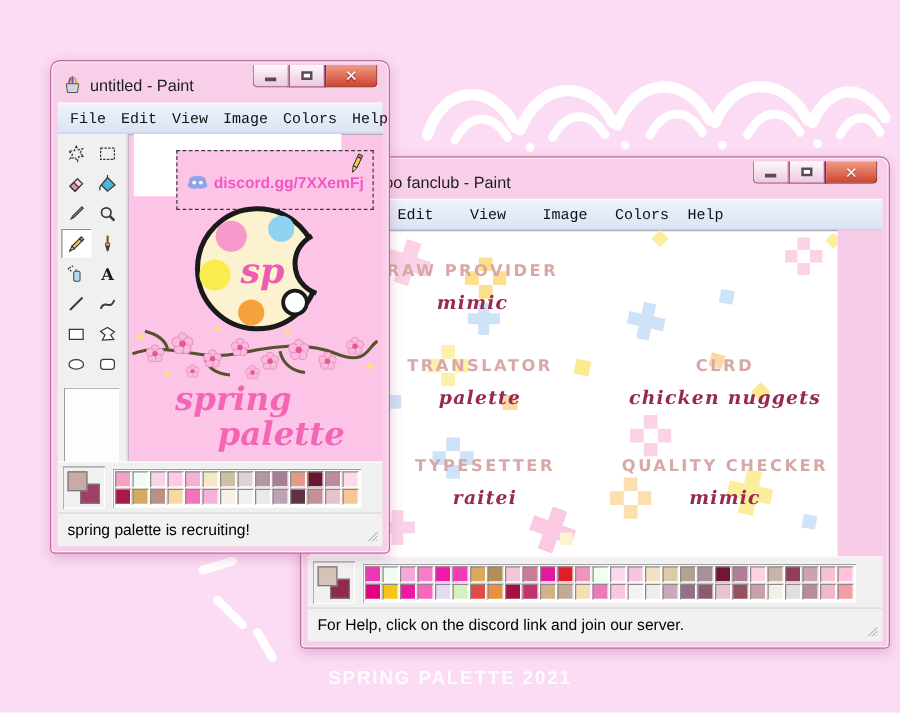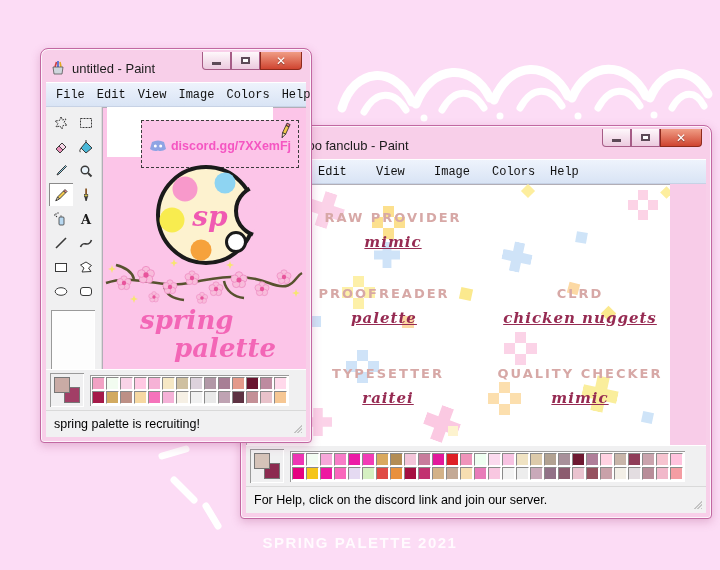--- a/index.html
+++ b/index.html
@@ -58,28 +58,28 @@
   #blossoms{position:absolute;left:2px;top:146px;}
   .script-line{position:absolute;font:bold italic 26px "DejaVu Serif",serif;color:#f366b6;z-index:3;}
   #script1{left:38px;top:198px;}
   #script2{left:72px;top:226px;font-style:italic;}
 
   
   .work-right{flex:1;position:relative;background:#f8cce8;min-height:0;}
   .canvas-right{position:absolute;left:0;top:0;width:424px;height:100%;background:#fff;
                 box-shadow:inset 1px 1px 0 #b2aeb6;overflow:hidden;}
   .role-slot{position:absolute;text-align:center;z-index:2;}
-  .slot-0{left:60px;top:24px;width:174px;}
+  .slot-0{left:45px;top:24px;width:174px;}
   .slot-1{left:236px;top:24px;width:184px;}
   .slot-2{left:56px;top:100px;width:164px;}
   .slot-3{left:250px;top:100px;width:168px;}
   .slot-4{left:60px;top:180px;width:164px;}
   .slot-5{left:246px;top:180px;width:176px;}
   .role-label{font:bold 13px "DejaVu Sans",sans-serif;letter-spacing:2px;color:#d7a8a6;}
-  .role-name{display:block;margin-top:7px;font:bold italic 15px "DejaVu Serif",serif;letter-spacing:1px;color:#962a52;text-decoration:underline;}
+  .role-name{display:block;margin-top:7px;font:bold italic 15px "DejaVu Serif",serif;letter-spacing:1px;color:#962a52;}
 
   .deco{position:absolute;z-index:1;}
   .deco.cross{clip-path:polygon(33% 0,67% 0,67% 33%,100% 33%,100% 67%,67% 67%,67% 100%,33% 100%,33% 67%,0 67%,0 33%,33% 33%);}
 
   
   .palettebar{height:40px;background:#f0f0f1;border-top:1px solid #fff;display:flex;align-items:center;
               padding:0 4px;flex:none;}
   .curcolors{width:34px;height:34px;position:relative;flex:none;
              box-shadow:inset 1px 1px 0 #9a9a9a, inset -1px -1px 0 #fff;}
   .cc{position:absolute;width:16px;height:16px;border:1px solid #777;box-sizing:border-box;}
@@ -159,21 +159,21 @@
         <span class="menu-item">File</span>
         <span class="menu-item">Edit</span>
         <span class="menu-item">View</span>
         <span class="menu-item">Image</span>
         <span class="menu-item">Colors</span>
         <span class="menu-item">Help</span>
       </div>
     <div class="work-right">
       <div class="canvas-right">
           <div class="role-slot slot-0"><span class="role-label">RAW PROVIDER</span><span class="role-name">mimic</span></div>
-          <div class="role-slot slot-2"><span class="role-label">PROOFREADER</span><span class="role-name">palette</span></div>
+          <div class="role-slot slot-2"><span class="role-label">TRANSLATOR</span><span class="role-name">palette</span></div>
           <div class="role-slot slot-3"><span class="role-label">CLRD</span><span class="role-name">chicken nuggets</span></div>
           <div class="role-slot slot-4"><span class="role-label">TYPESETTER</span><span class="role-name">raitei</span></div>
           <div class="role-slot slot-5"><span class="role-label">QUALITY CHECKER</span><span class="role-name">mimic</span></div>
           <div class="deco cross" style="left: 62px; top: 8px; width: 36px; height: 36px; background: rgb(251, 210, 232); transform: rotate(18deg);"></div>
           <div class="deco" style="left: 137px; top: 33px; width: 11px; height: 11px; box-shadow: rgb(252, 224, 142) 0px -11px, rgb(252, 224, 142) 0px 11px, rgb(252, 224, 142) -11px 0px, rgb(252, 224, 142) 11px 0px;"></div>
           <div class="deco cross" style="left: 128px; top: 58px; width: 26px; height: 26px; background: rgb(207, 227, 248);"></div>
           <div class="deco cross" style="left: 256px; top: 58px; width: 30px; height: 30px; background: rgb(207, 227, 248); transform: rotate(12deg);"></div>
           <div class="deco" style="left: 392px; top: 16px; width: 10px; height: 10px; box-shadow: rgb(252, 211, 230) 0px -10px, rgb(252, 211, 230) 0px 10px, rgb(252, 211, 230) -10px 0px, rgb(252, 211, 230) 10px 0px;"></div>
           <div class="deco" style="left: 330px; top: 48px; width: 11px; height: 11px; background: rgb(207, 228, 248); transform: rotate(10deg);"></div>
           <div class="deco" style="left: 277px; top: 2px; width: 10px; height: 10px; background: rgb(253, 238, 158); transform: rotate(45deg);"></div>

